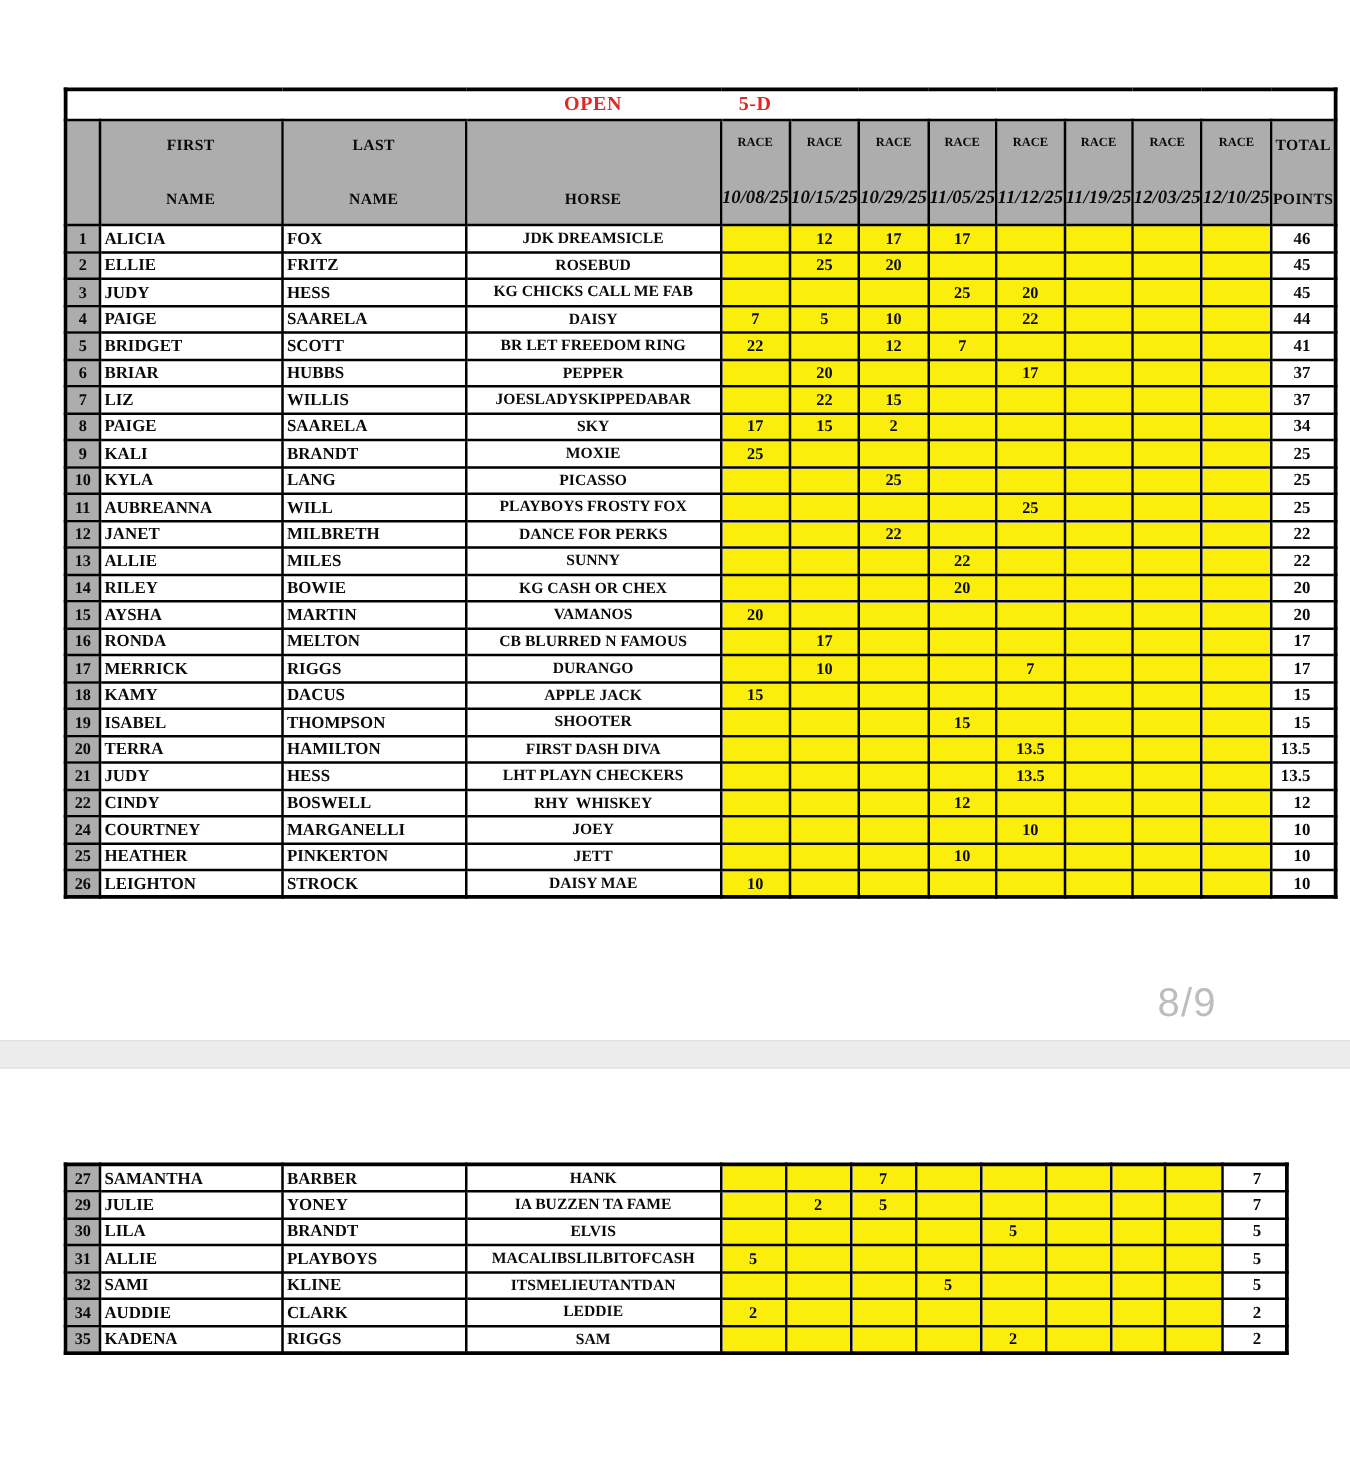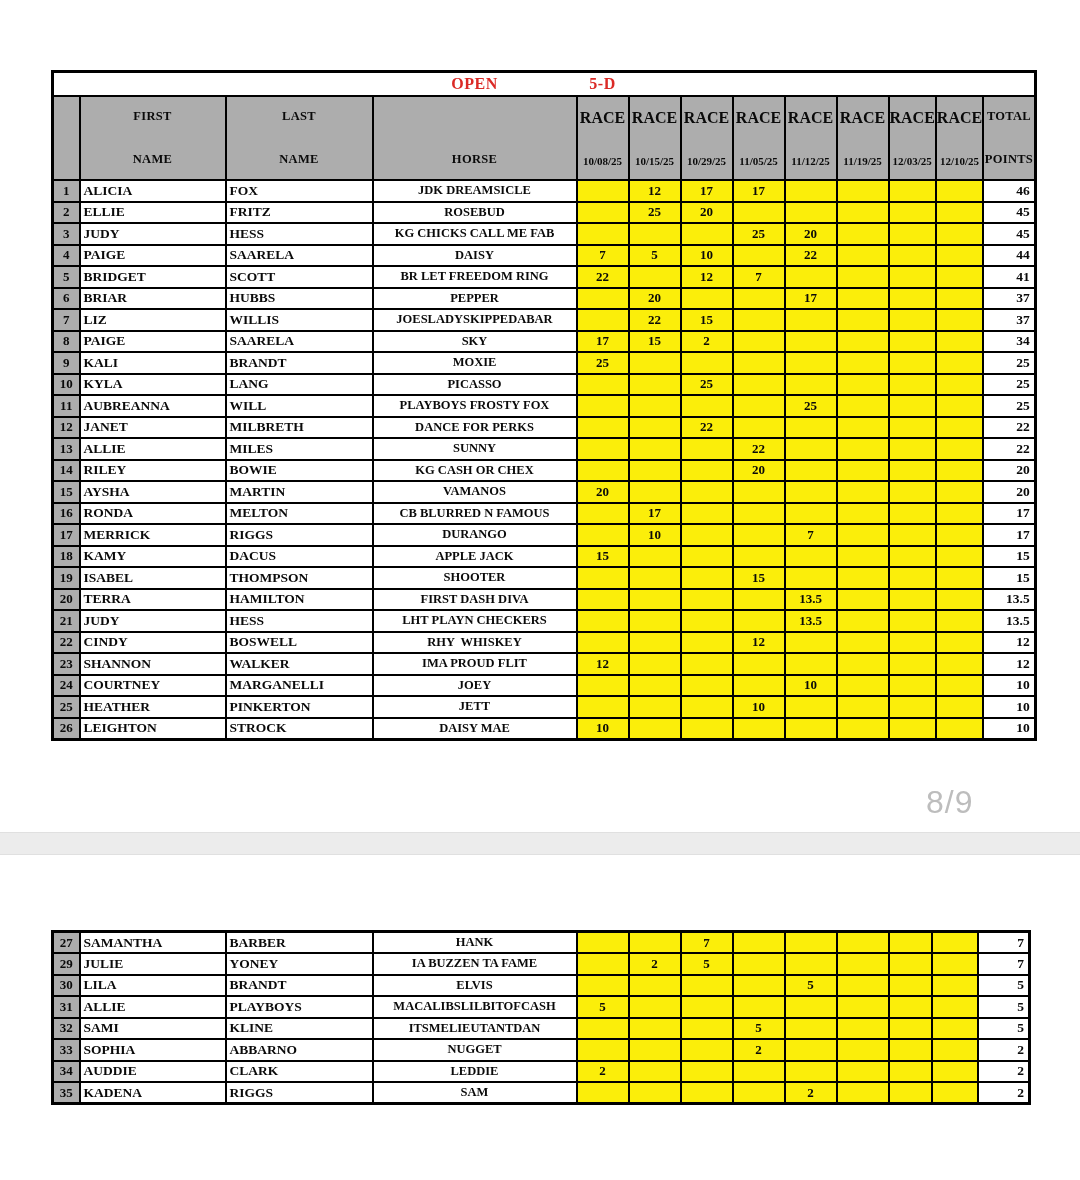--- a/index.html
+++ b/index.html
@@ -16,30 +16,30 @@
   
   tr.title-row td{border-left:none;border-right:none;height:22px;background:#fff;}
   .t-open,.t-div{color:var(--red);font-size:16px;text-align:center;letter-spacing:.5px;}
 
   
   tr.hrow th{background:var(--gray);height:82px;vertical-align:middle;}
   .hwrap{display:flex;flex-direction:column;justify-content:space-between;height:58px;
          align-items:center;}
   .hwrap.bottom{justify-content:flex-end;}
   .h-main{font-size:12.5px;letter-spacing:.3px;}
-  .h-race{font-size:16px;}
-  .h-date{font-size:11px;white-space:nowrap;}
+  .h-race{font-size:10px;}
+  .h-date{font-size:15px;white-space:nowrap;font-style:italic;}
 
   
   tr.drow{height:21.5px;}
   .c-num{background:var(--gray);text-align:center;font-size:13px;}
   .c-first,.c-last{text-align:left;padding-left:3px;font-size:13.5px;white-space:nowrap;}
   .c-horse{text-align:center;font-size:12.5px;white-space:pre;margin-left:23px;}
   .c-race{background:var(--yellow);text-align:center;font-size:13px;}
-  .c-total{text-align:right;padding-right:4px;font-size:13.5px;background:#fff;}
+  .c-total{text-align:right;padding-right:19px;font-size:13.5px;background:#fff;}
 
   
   .page-indicator{position:absolute;left:926px;top:784px;width:70px;
                   font-family:"Liberation Sans","DejaVu Sans",sans-serif;
                   font-size:32px;color:var(--pgnum);letter-spacing:1px;}
   .page-separator{position:absolute;left:0;top:832px;width:1080px;height:21px;
                   background:var(--strip);border-top:1px solid #e0e0e0;border-bottom:1px solid #e0e0e0;}
 </style>
 </head>
 <body>
@@ -469,35 +469,20 @@
           <td class="c-race"></td>
           <td class="c-race"></td>
           <td class="c-race">12</td>
           <td class="c-race"></td>
           <td class="c-race"></td>
           <td class="c-race"></td>
           <td class="c-race"></td>
           <td class="c-total">12</td>
         </tr>
         <tr class="drow">
-          <td class="c-num">23</td>
-          <td class="c-first">SHANNON</td>
-          <td class="c-last">WALKER</td>
-          <td class="c-horse">IMA PROUD FLIT</td>
-          <td class="c-race">12</td>
-          <td class="c-race"></td>
-          <td class="c-race"></td>
-          <td class="c-race"></td>
-          <td class="c-race"></td>
-          <td class="c-race"></td>
-          <td class="c-race"></td>
-          <td class="c-race"></td>
-          <td class="c-total">12</td>
-        </tr>
-        <tr class="drow">
           <td class="c-num">24</td>
           <td class="c-first">COURTNEY</td>
           <td class="c-last">MARGANELLI</td>
           <td class="c-horse">JOEY</td>
           <td class="c-race"></td>
           <td class="c-race"></td>
           <td class="c-race"></td>
           <td class="c-race"></td>
           <td class="c-race">10</td>
           <td class="c-race"></td>
@@ -627,35 +612,20 @@
           <td class="c-race"></td>
           <td class="c-race"></td>
           <td class="c-race">5</td>
           <td class="c-race"></td>
           <td class="c-race"></td>
           <td class="c-race"></td>
           <td class="c-race"></td>
           <td class="c-total">5</td>
         </tr>
         <tr class="drow">
-          <td class="c-num">33</td>
-          <td class="c-first">SOPHIA</td>
-          <td class="c-last">ABBARNO</td>
-          <td class="c-horse">NUGGET</td>
-          <td class="c-race"></td>
-          <td class="c-race"></td>
-          <td class="c-race"></td>
-          <td class="c-race">2</td>
-          <td class="c-race"></td>
-          <td class="c-race"></td>
-          <td class="c-race"></td>
-          <td class="c-race"></td>
-          <td class="c-total">2</td>
-        </tr>
-        <tr class="drow">
           <td class="c-num">34</td>
           <td class="c-first">AUDDIE</td>
           <td class="c-last">CLARK</td>
           <td class="c-horse">LEDDIE</td>
           <td class="c-race">2</td>
           <td class="c-race"></td>
           <td class="c-race"></td>
           <td class="c-race"></td>
           <td class="c-race"></td>
           <td class="c-race"></td>

